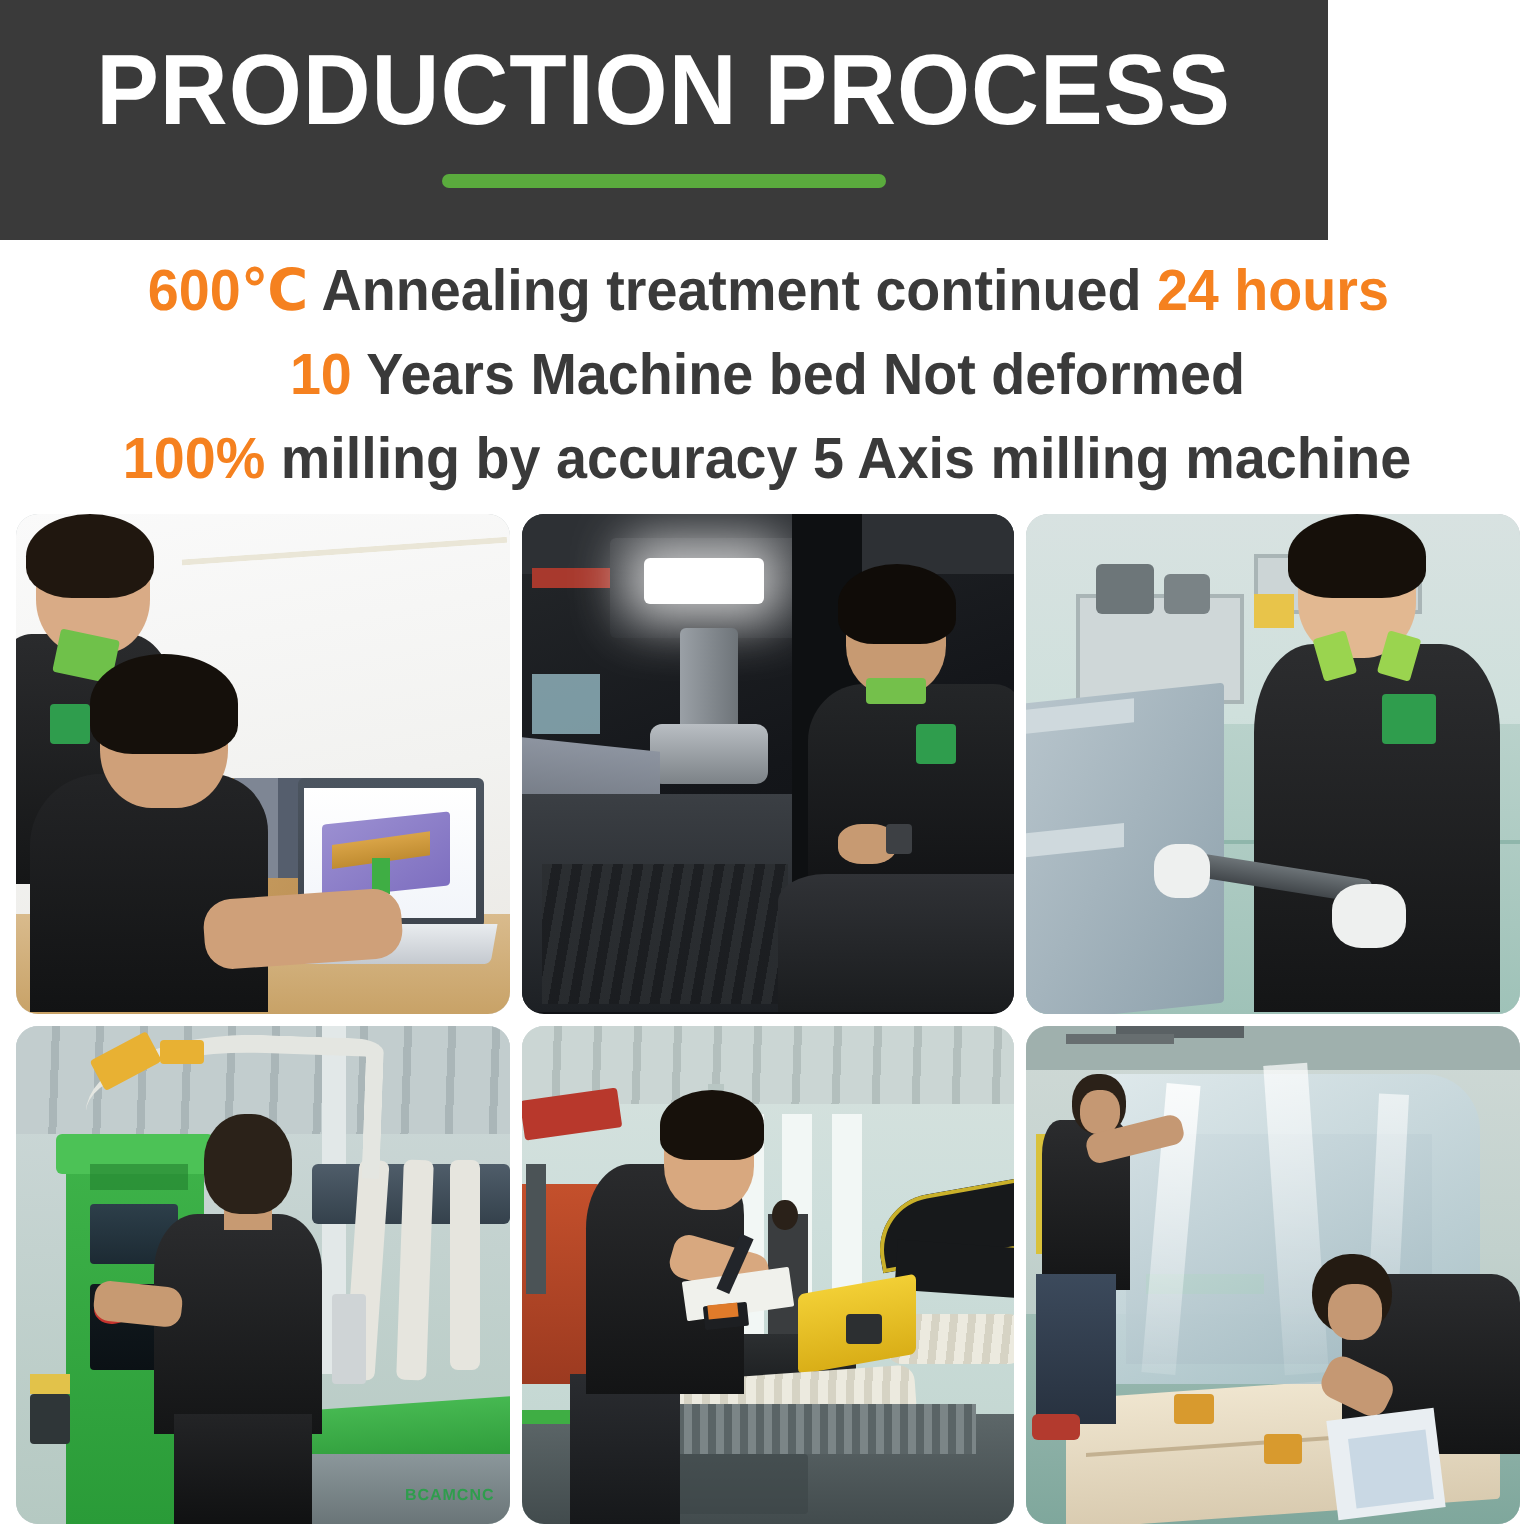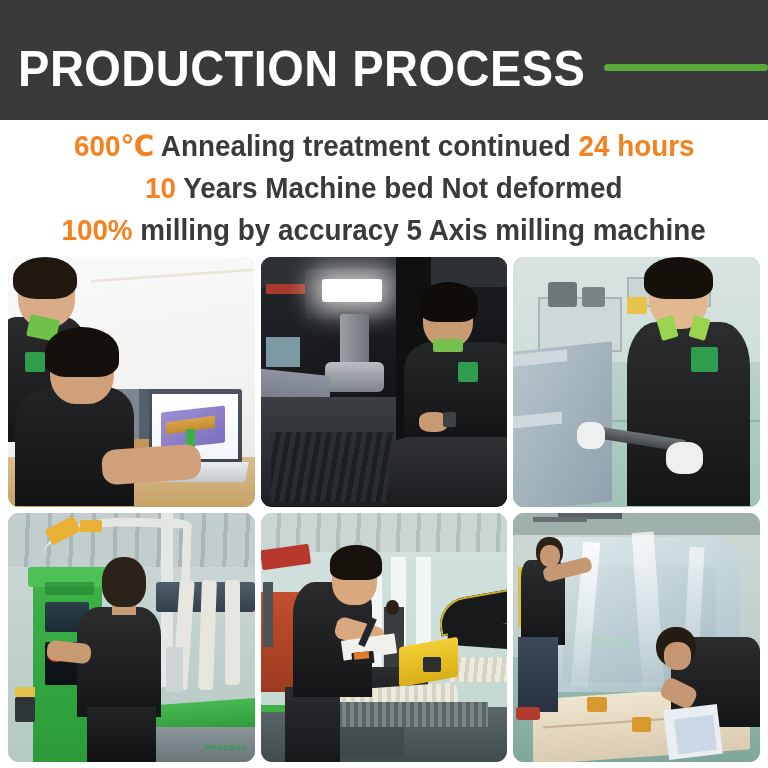--- a/index.html
+++ b/index.html
@@ -6,23 +6,23 @@
   html, body {
     width: 768px; height: 768px;
     background: #ffffff;
     font-family: "Liberation Sans", "DejaVu Sans", sans-serif;
     overflow: hidden;
   }
   #page { position: relative; width: 768px; height: 768px; background: #fff; }
 
   
   .header-band {
-    position: absolute; left: 0; top: 0; width: 768px; height: 120px;
+    position: absolute; left: 0; top: 0; width: 664px; height: 120px;
     background: #3a3a3a;
-    display: flex; flex-direction: row;
+    display: flex; flex-direction: column;
     align-items: center; justify-content: flex-start;
   }
   .page-title {
     margin-top: 17px;
     color: #ffffff;
     font-family: "Liberation Sans Narrow", "Liberation Sans", "DejaVu Sans", sans-serif;
     font-weight: bold;
     font-size: 50px;
     line-height: 56px;
     letter-spacing: 0.5px;
@@ -422,21 +422,21 @@
         <div class="sh cab-screen"></div>
         <div class="sh cab-panel"></div>
         <div class="sh cab-red"></div>
         <div class="sh cab-yellow"></div>
         <div class="sh cab-box"></div>
         <div class="sh man-body"></div>
         <div class="sh man-neck"></div>
         <div class="sh man-head"></div>
         <div class="sh man-legs"></div>
         <div class="sh man-arm"></div>
-        <div class="sh brand4">PROCESS</div>
+        <div class="sh brand4">BCAMCNC</div>
       </div>
     </div>
 
     <div class="tile t5">
       <div class="scene">
         <div class="sh bg"></div>
         <div class="sh roof"></div>
         <div class="sh win1"></div>
         <div class="sh win2"></div>
         <div class="sh win3"></div>

